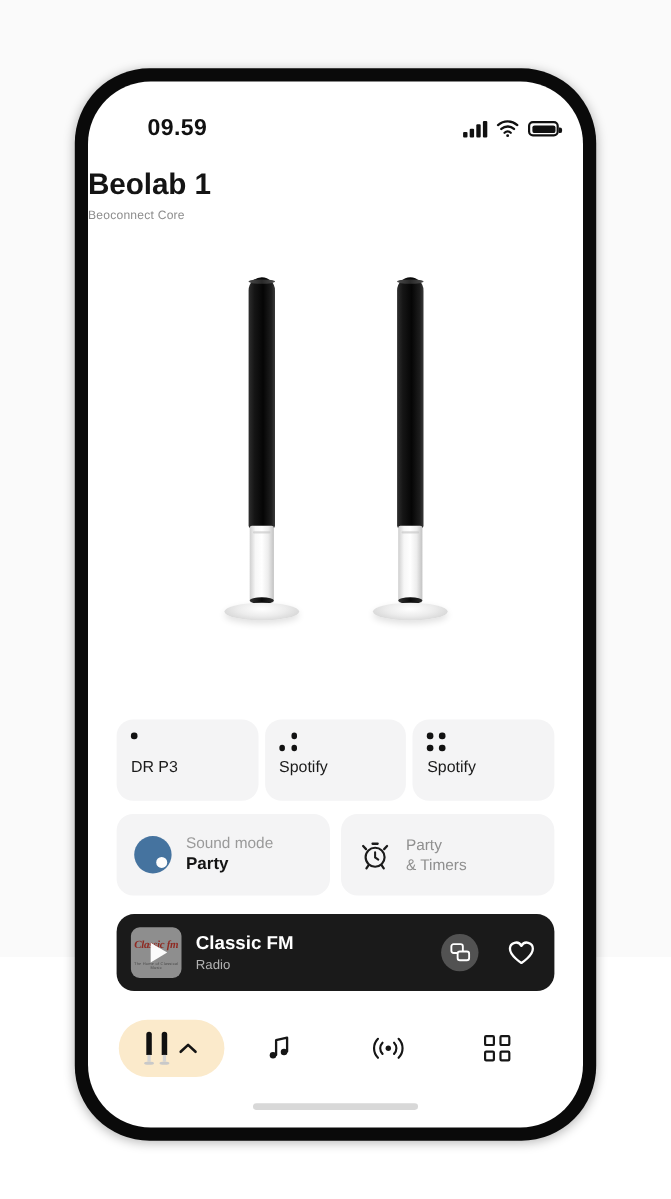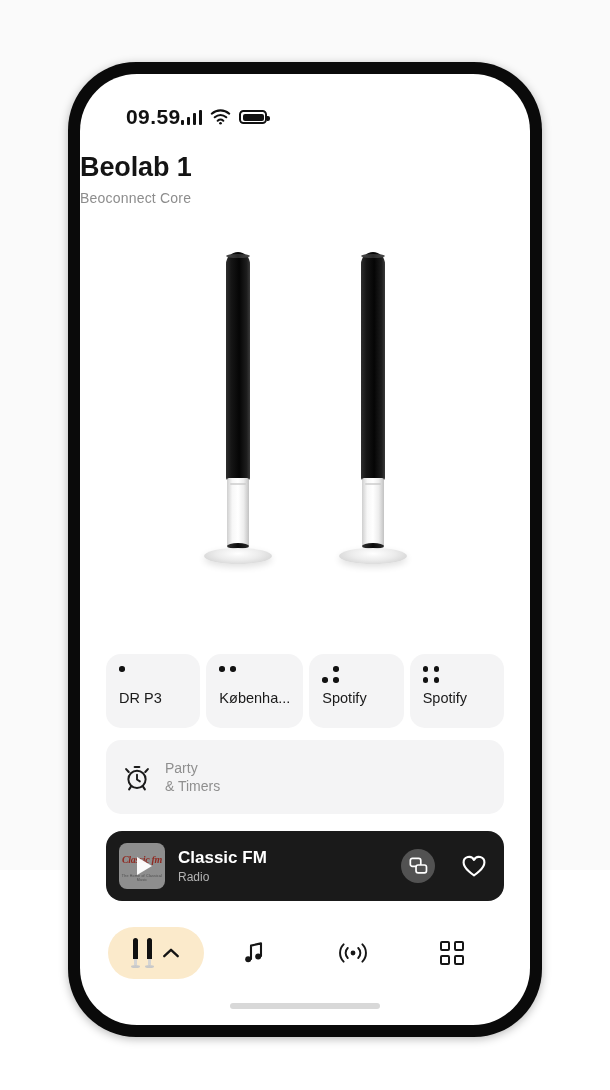--- a/index.html
+++ b/index.html
@@ -33,23 +33,23 @@
   .device-inner {
     position: relative;
     width: 100%; height: 100%;
     background: #ffffff;
     border-radius: 57px;
     overflow: hidden;
   }
 
   
   .statusbar {
-    position: absolute; left: 8px; top: 26px; width: 100%;
+    position: absolute; left: 16px; top: 26px; width: 100%;
     height: 34px;
-    display: flex; align-items: center; 
+    display: flex; align-items: center; justify-content: space-between;
     padding: 0 38px;
   }
   .status-time {
     font-size: 21px; font-weight: bold; color: #111;
     letter-spacing: 0.4px;
   }
   .status-icons { display: flex; align-items: center; gap: 8px; }
   .bars { display: flex; align-items: flex-end; gap: 2.5px; height: 15px; }
   .bars i { display:block; width: 3.6px; background: #111; border-radius: 1px; }
   .bars i:nth-child(1){ height: 5px; }
@@ -66,21 +66,21 @@
     width:2.6px; height:5px; background:#111; border-radius:0 2px 2px 0;
   }
   .battery span { display:block; height:100%; width:100%; background:#111; border-radius:2px; }
 
   
   .header { position: absolute; top: 78px; left:0; width: 100%; text-align:left; }
   .header h1 {
     font-size: 27px; font-weight: bold; color: #141414; letter-spacing: -0.1px;
   }
   .header .subtitle {
-    margin-top: 7px; font-size: 14px; color: #8d8d8d; letter-spacing: 0.2px;
+    margin-top: 7px; font-size: 11px; color: #8d8d8d; letter-spacing: 0.2px;
   }
 
   
   .speakers {
     position: absolute; top: 160px; left: 0; width: 100%;
     height: 330px;
     display: flex; justify-content: center; align-items: flex-end; gap: 105px;
   }
   .speaker { position: relative; width: 30px; height: 312px; }
   .spk-top {
@@ -284,46 +284,46 @@
       </div>
 
       <div class="presets">
         <div class="preset">
           <div class="dots p1">
               <i></i>
             </div>
           <div class="plabel">DR P3</div>
         </div>
         <div class="preset">
-          <div class="dots p2">
-              <i></i>
-              <i></i>
-            </div>
-          <div class="plabel">Københa...</div>
-        </div>
-        <div class="preset">
           <div class="dots p3">
               <i></i>
               <i></i>
               <i></i>
             </div>
           <div class="plabel">Spotify</div>
         </div>
         <div class="preset">
           <div class="dots p4">
               <i></i>
               <i></i>
               <i></i>
               <i></i>
             </div>
           <div class="plabel">Spotify</div>
         </div>
       </div>
 
       <div class="actions">
+        <div class="card">
+          <div class="mode-dot"></div>
+          <div class="card-text">
+            <div class="card-top">Sound mode</div>
+            <div class="card-bottom">Party</div>
+          </div>
+        </div>
         <div class="card">
           <svg class="alarm-icon" viewBox="0 0 32 32">
             <circle cx="16" cy="18.5" r="9.2" fill="none" stroke="#1b1b1b" stroke-width="2.1"></circle>
             <path d="M16 13.6v5.1l3.1 2" fill="none" stroke="#1b1b1b" stroke-width="2" stroke-linecap="round"></path>
             <path d="M7.2 10.6 4.4 7.6" stroke="#1b1b1b" stroke-width="2.2" stroke-linecap="round"></path>
             <path d="M24.8 10.6l2.8-3" stroke="#1b1b1b" stroke-width="2.2" stroke-linecap="round"></path>
             <rect x="12.4" y="4.2" width="7.2" height="2.3" rx="1.1" fill="#1b1b1b"></rect>
             <path d="M9.4 26.6 7.6 29.2" stroke="#1b1b1b" stroke-width="2.2" stroke-linecap="round"></path>
             <path d="M22.6 26.6l1.8 2.6" stroke="#1b1b1b" stroke-width="2.2" stroke-linecap="round"></path>
           </svg>

